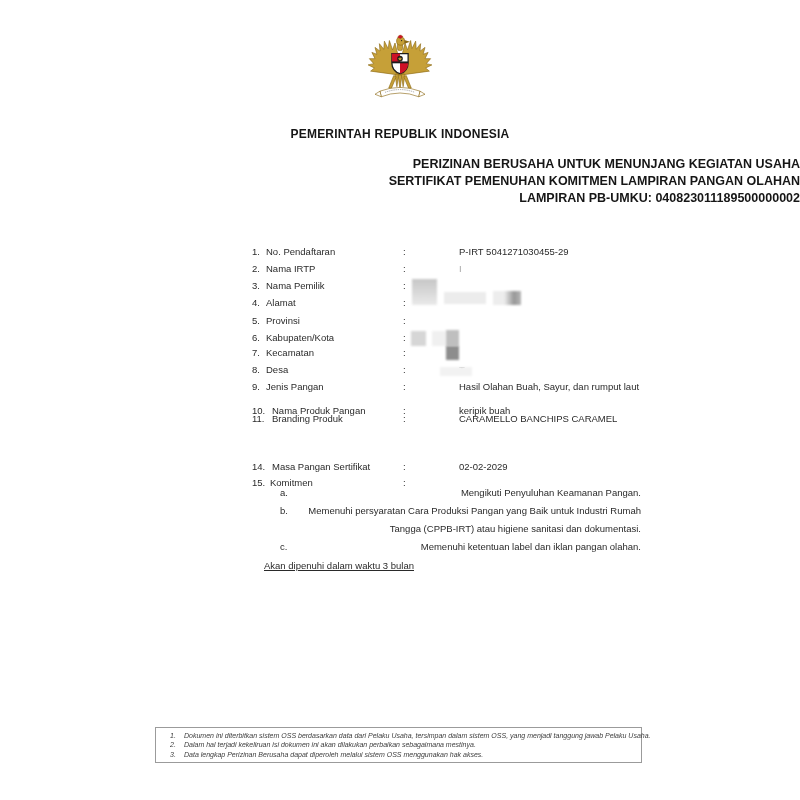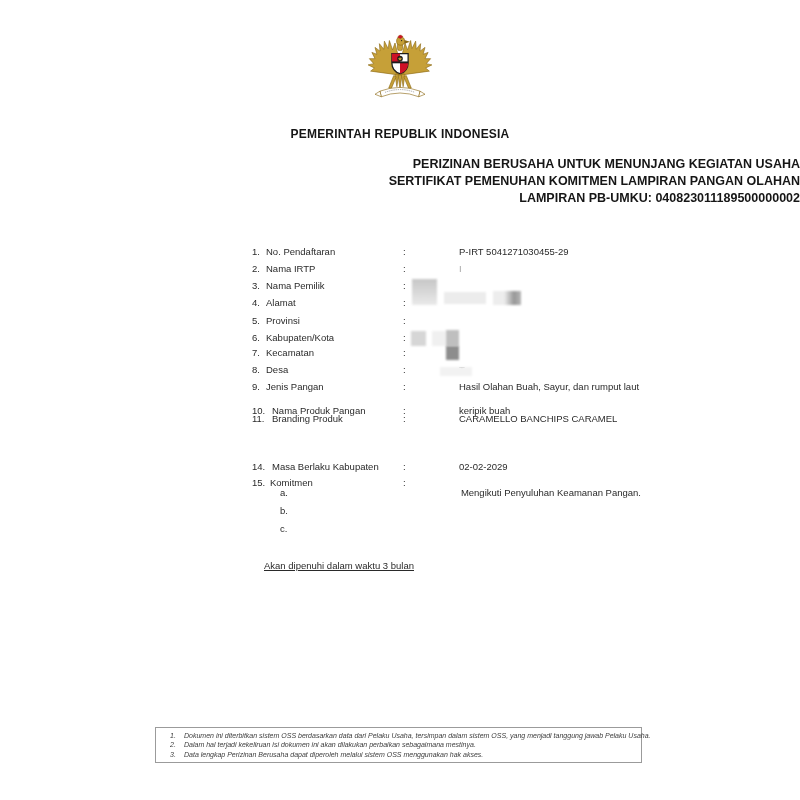--- a/index.html
+++ b/index.html
@@ -171,21 +171,21 @@
     <span class="fvalue">keripik buah</span>
   </div>
   <div class="frow wide" style="top:167px">
     <span class="fno">11.</span>
     <span class="flabel">Branding Produk</span>
     <span class="fcolon"></span>
     <span class="fvalue">CARAMELLO BANCHIPS CARAMEL</span>
   </div>
   <div class="frow wide" style="top:215px">
     <span class="fno">14.</span>
-    <span class="flabel">Masa Berlaku Kabupaten</span>
+    <span class="flabel">Masa Pangan Sertifikat</span>
     <span class="fcolon"></span>
     <span class="fvalue">02-02-2029</span>
   </div>
   <div class="frow" style="top:231px">
     <span class="fno">15.</span>
     <span class="flabel" style="left:18px">Komitmen</span>
     <span class="fcolon"></span>
     <span class="fvalue"></span>
   </div>
 </div>
@@ -199,23 +199,25 @@
 <div class="abs redact" style="left:446px;top:346px;width:13px;height:14px;background:#8d8d8d;"></div>
 <div class="abs redact" style="left:440px;top:367px;width:32px;height:9px;background:#f2f2f2;"></div>
 
 <div class="abs commitments">
   <div class="c-item">
     <span class="c-letter">a.</span>
     <span class="c-text">Mengikuti Penyuluhan Keamanan Pangan.</span>
   </div>
   <div class="c-item">
     <span class="c-letter">b.</span>
+    <span class="c-text">Memenuhi persyaratan Cara Produksi Pangan yang Baik untuk Industri Rumah Tangga (CPPB-IRT) atau higiene sanitasi dan dokumentasi.</span>
   </div>
   <div class="c-item">
     <span class="c-letter">c.</span>
+    <span class="c-text">Memenuhi ketentuan label dan iklan pangan olahan.</span>
   </div>
 </div>
 <div class="abs fulfillment">Akan dipenuhi dalam waktu 3 bulan</div>
 
 <div class="abs footer-box">
   <div class="note">
     <span class="nno">1.</span>
     <span class="ntext">Dokumen ini diterbitkan sistem OSS berdasarkan data dari Pelaku Usaha, tersimpan dalam sistem OSS, yang menjadi tanggung jawab Pelaku Usaha.</span>
   </div>
   <div class="note">

